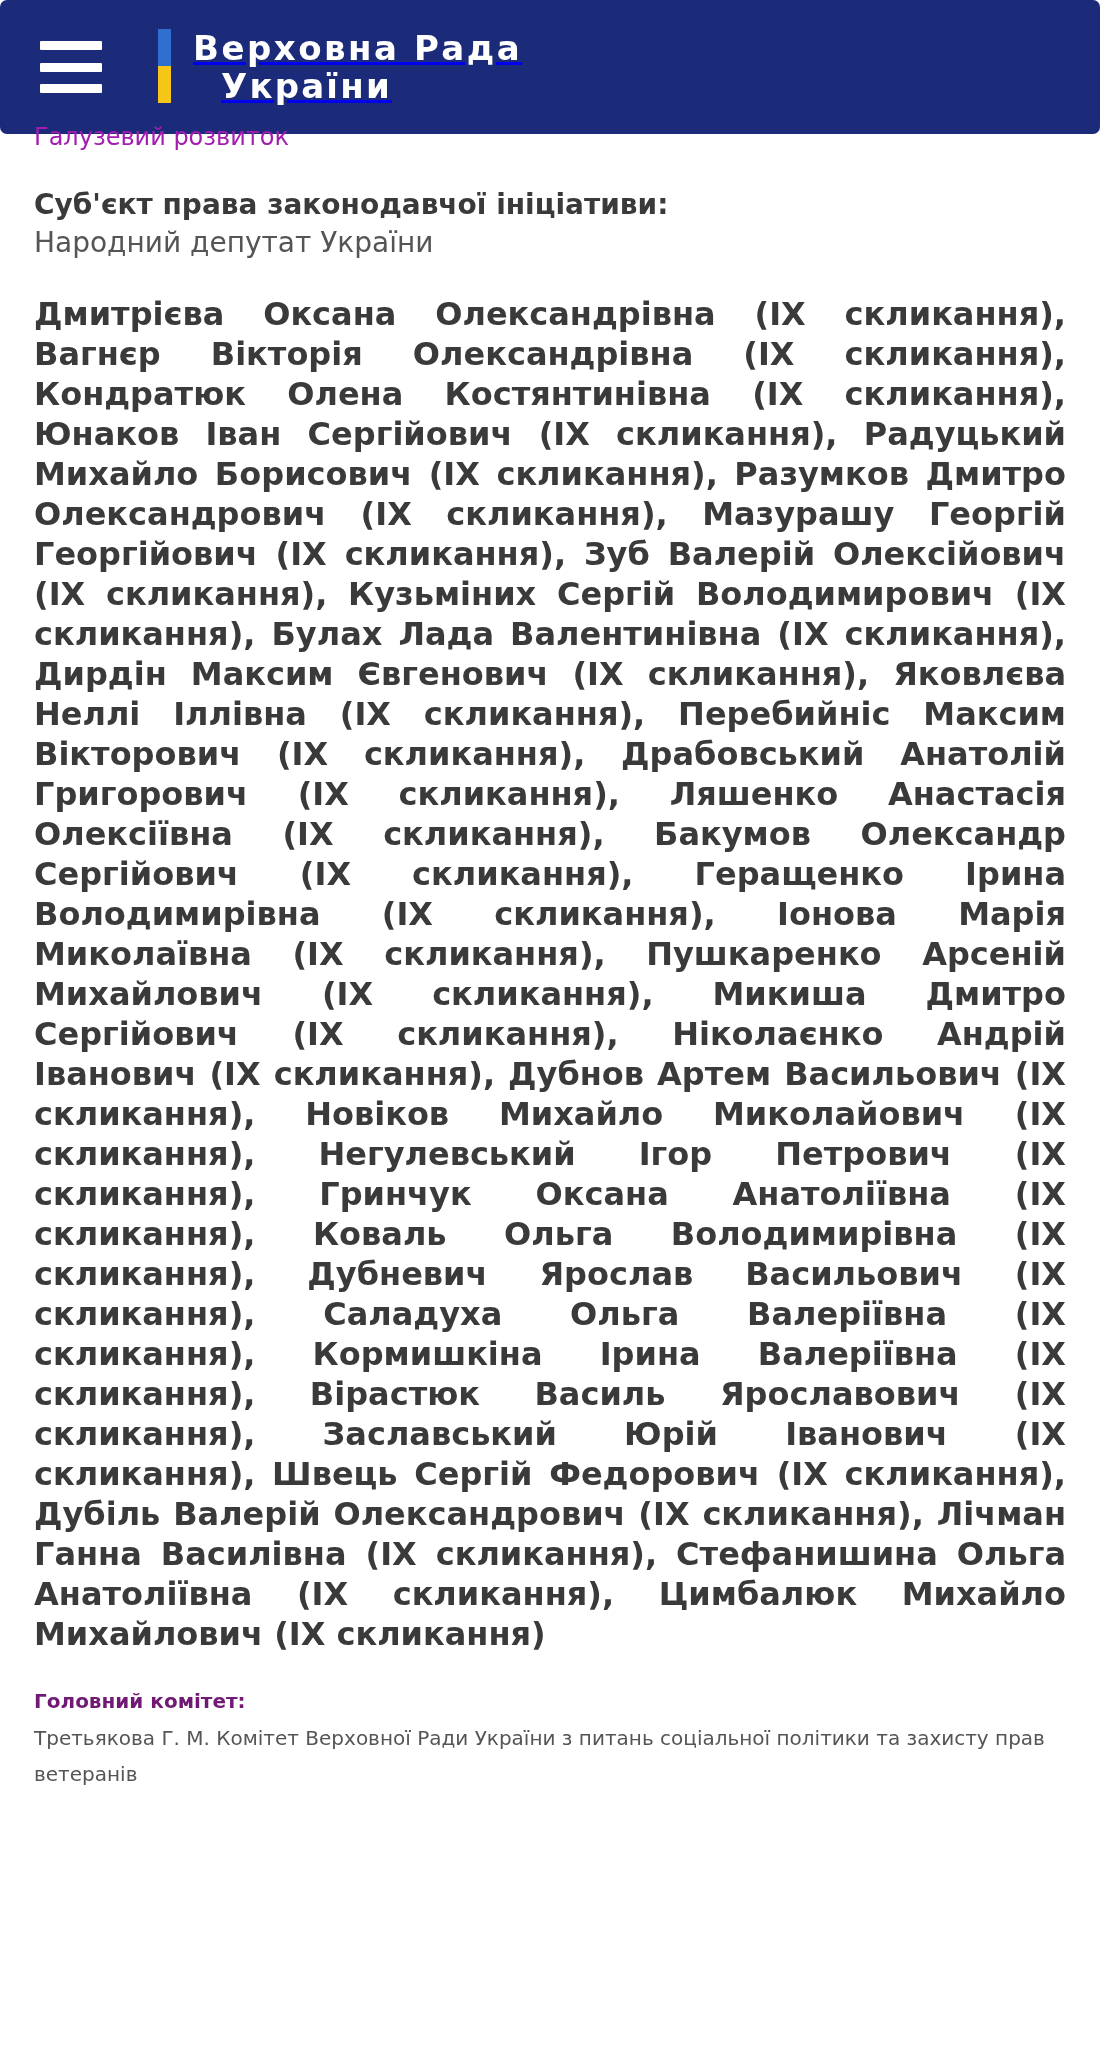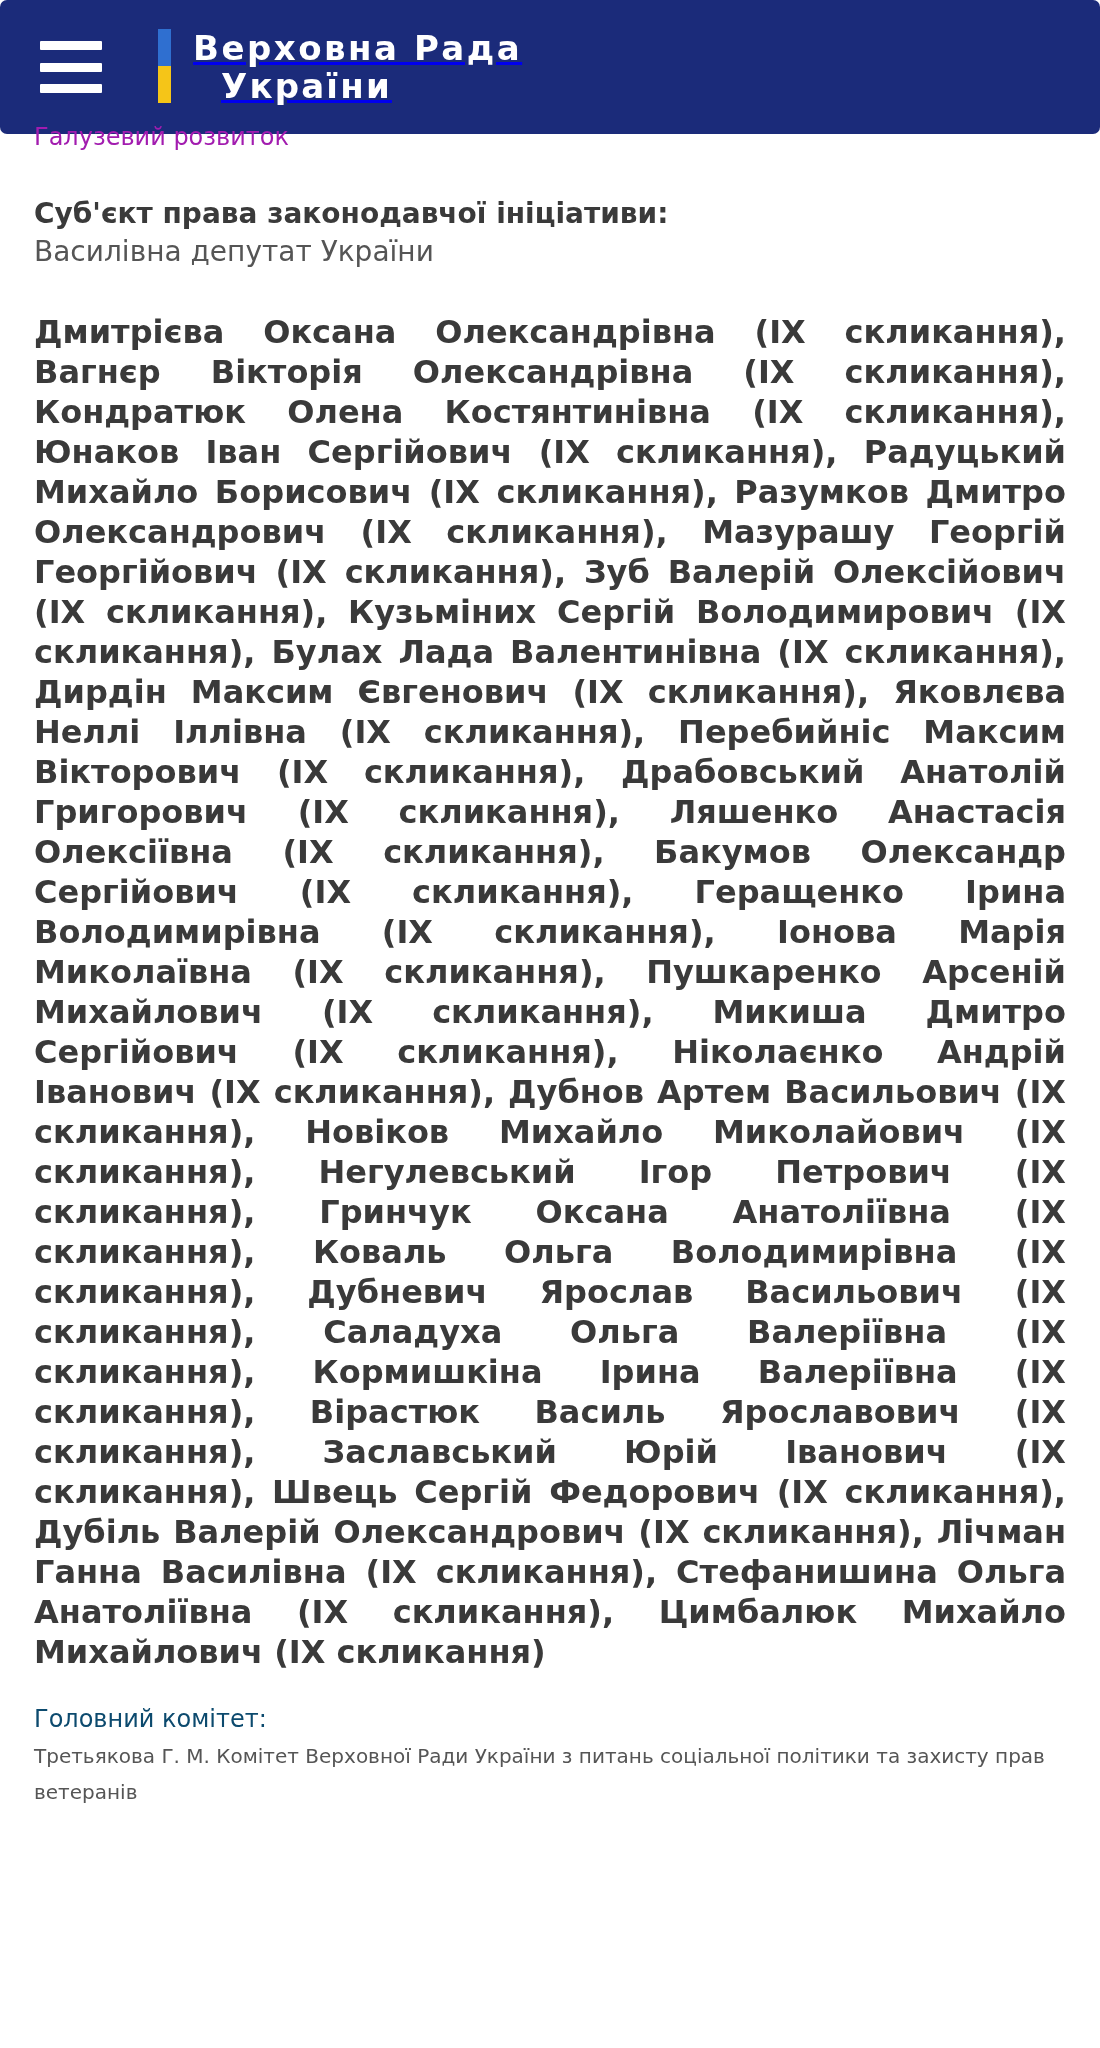--- a/index.html
+++ b/index.html
@@ -77,21 +77,21 @@
   }
   .clipped-line {
     font-size: 24px;
     line-height: 34px;
     color: #a21caf;
     margin-top: -14px;
     height: 34px;
     overflow: hidden;
   }
   .field {
-    margin-top: 41px;
+    margin-top: 32px;
   }
   .field-label {
     font-size: 28px;
     font-weight: bold;
     color: #3a3a3a;
     line-height: 38px;
   }
   .field-value {
     font-size: 28px;
     color: #555555;
@@ -102,23 +102,23 @@
     font-size: 32px;
     font-weight: bold;
     color: #3a3a3a;
     line-height: 40px;
     text-align: justify;
   }
   .committee-block {
     margin-top: 28px;
   }
   .committee-label {
-    font-size: 24px;
-    font-weight: normal;
-    color: #0c4a6e;
+    font-size: 20px;
+    font-weight: bold;
+    color: #701a75;
     line-height: 38px;
   }
   .committee-value {
     font-size: 20px;
     color: #555555;
     line-height: 36px;
   }
 </style>
 </head>
 <body>
@@ -140,21 +140,21 @@
     </div>
   </a>
 </div>
 
 <div class="content">
 
   <div class="clipped-line">Галузевий розвиток</div>
 
   <div class="field">
     <div class="field-label">Суб'єкт права законодавчої ініціативи:</div>
-    <div class="field-value">Василівна депутат України</div>
+    <div class="field-value">Народний депутат України</div>
   </div>
 
   <div class="field">
     <div class="initiators">Дмитрієва Оксана Олександрівна (IX скликання), Вагнєр Вікторія Олександрівна (IX скликання), Кондратюк Олена Костянтинівна (IX скликання), Юнаков Іван Сергійович (IX скликання), Радуцький Михайло Борисович (IX скликання), Разумков Дмитро Олександрович (IX скликання), Мазурашу Георгій Георгійович (IX скликання), Зуб Валерій Олексійович (IX скликання), Кузьміних Сергій Володимирович (IX скликання), Булах Лада Валентинівна (IX скликання), Дирдін Максим Євгенович (IX скликання), Яковлєва Неллі Іллівна (IX скликання), Перебийніс Максим Вікторович (IX скликання), Драбовський Анатолій Григорович (IX скликання), Ляшенко Анастасія Олексіївна (IX скликання), Бакумов Олександр Сергійович (IX скликання), Геращенко Ірина Володимирівна (IX скликання), Іонова Марія Миколаївна (IX скликання), Пушкаренко Арсеній Михайлович (IX скликання), Микиша Дмитро Сергійович (IX скликання), Ніколаєнко Андрій Іванович (IX скликання), Дубнов Артем Васильович (IX скликання), Новіков Михайло Миколайович (IX скликання), Негулевський Ігор Петрович (IX скликання), Гринчук Оксана Анатоліївна (IX скликання), Коваль Ольга Володимирівна (IX скликання), Дубневич Ярослав Васильович (IX скликання), Саладуха Ольга Валеріївна (IX скликання), Кормишкіна Ірина Валеріївна (IX скликання), Вірастюк Василь Ярославович (IX скликання), Заславський Юрій Іванович (IX скликання), Швець Сергій Федорович (IX скликання), Дубіль Валерій Олександрович (IX скликання), Лічман Ганна Василівна (IX скликання), Стефанишина Ольга Анатоліївна (IX скликання), Цимбалюк Михайло Михайлович (IX скликання)</div>
   </div>
 
   <div class="committee-block">
     <div class="committee-label">Головний комітет:</div>
     <div class="committee-value">Третьякова Г. М. Комітет Верховної Ради України з питань соціальної політики та захисту прав ветеранів</div>
   </div>

